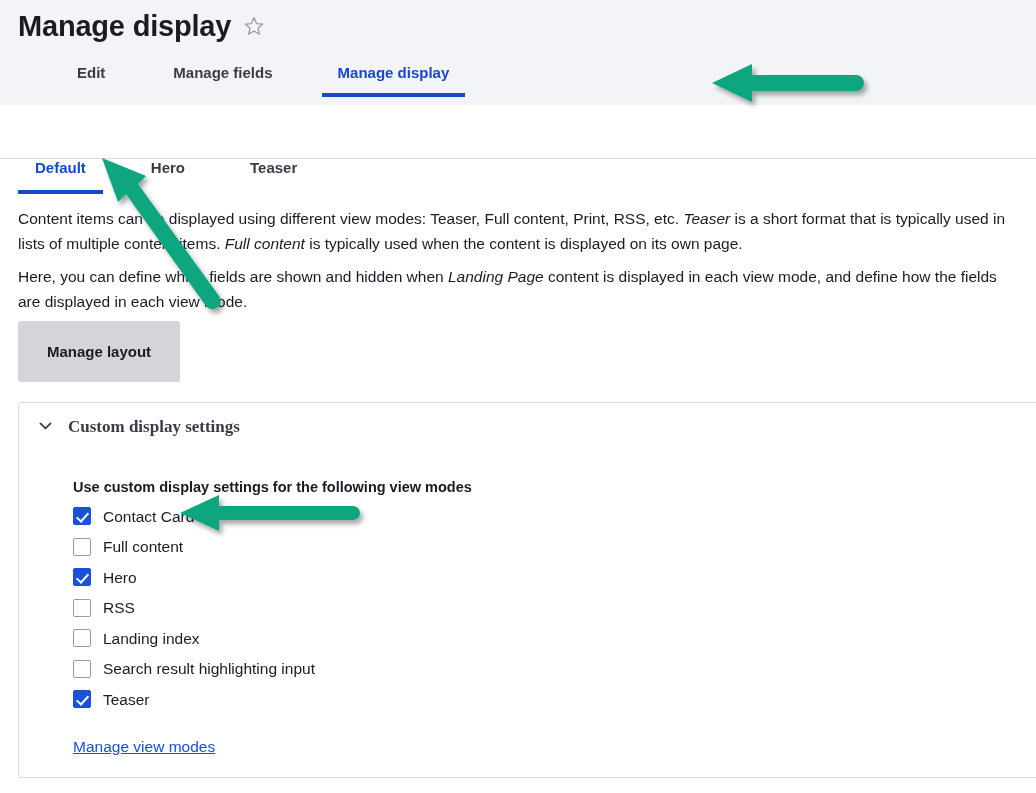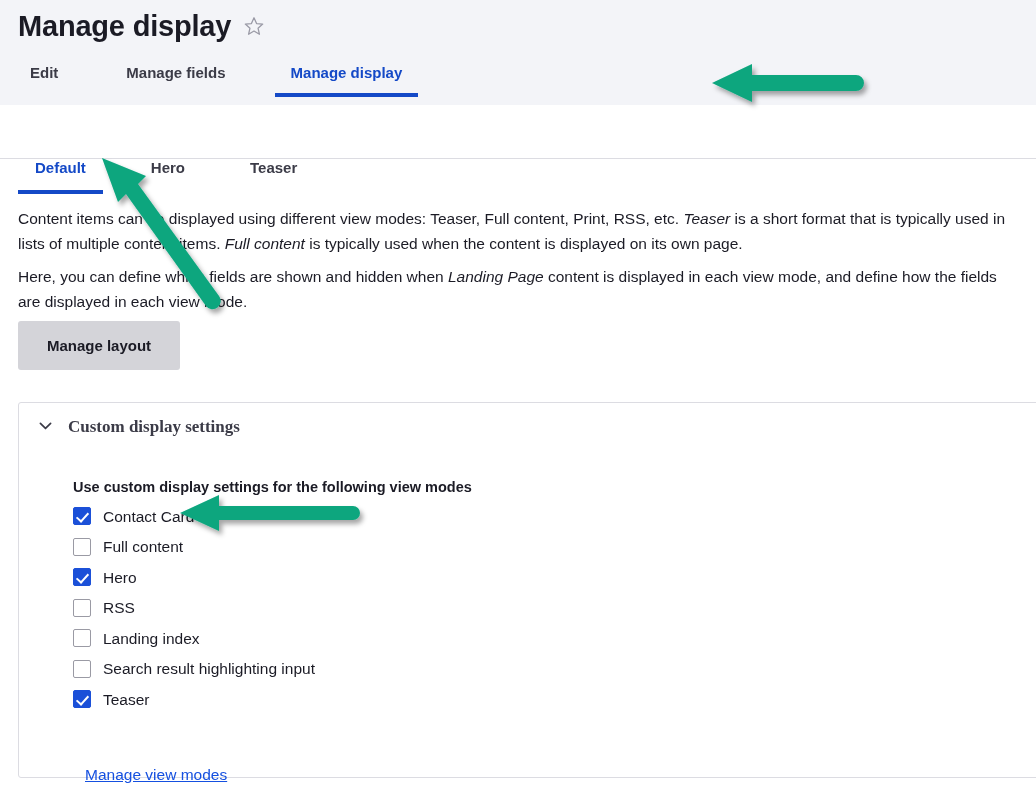--- a/index.html
+++ b/index.html
@@ -120,21 +120,21 @@
   }
   .desc.p1 { top: 190px; }
   .desc.p2 { top: 248px; }
   .desc em { font-style: italic; }
 
   
   .manage-layout-btn {
     position: absolute;
     left: 18px; top: 321px;
     width: 162px;
-    height: 49px;
+    height: 61px;
     background: #d4d4d9;
     border: none;
     border-radius: 3px;
     font-family: "Liberation Sans", sans-serif;
     font-size: 15px;
     font-weight: bold;
     color: #1b1b25;
     cursor: pointer;
   }
 
@@ -212,27 +212,26 @@
   }
   .cb-label {
     font-size: 15.5px;
     color: #1b1b25;
     line-height: 21px;
     white-space: nowrap;
   }
 
   .manage-view-modes-link {
     position: absolute;
-    left: 66px; top: 333px;
+    left: 54px; top: 333px;
     font-size: 15.5px;
     color: #1550e0;
     text-decoration: underline;
     line-height: 21px;
     cursor: pointer;
-    margin-top: 28px;
   }
 
   
   .annotation-layer {
     position: absolute;
     left: 0; top: 0;
     width: 1036px; height: 793px;
     pointer-events: none;
     z-index: 50;
   }
@@ -245,21 +244,21 @@
 <div class="page-title-row">
   <div class="page-title">Manage display</div>
   <span class="star-icon">
     <svg width="22" height="22" viewBox="0 0 24 24" fill="none" stroke="#9a9aa6" stroke-width="1.4" stroke-linejoin="round">
       <polygon points="12,3 14.8,9.3 21.5,9.9 16.4,14.4 17.9,21 12,17.5 6.1,21 7.6,14.4 2.5,9.9 9.2,9.3"></polygon>
     </svg>
   </span>
 </div>
 
 <div class="primary-tabs">
-  <div class="ptab" style="margin-left:30px;">
+  <div class="ptab" style="margin-left:77px;">
     <span class="ptab-label">Edit</span>
   </div>
   <div class="ptab" style="margin-left:68px;">
     <span class="ptab-label">Manage fields</span>
   </div>
   <div class="ptab active" style="margin-left:65px;">
     <span class="ptab-label">Manage display</span>
   </div>
 </div>
 

